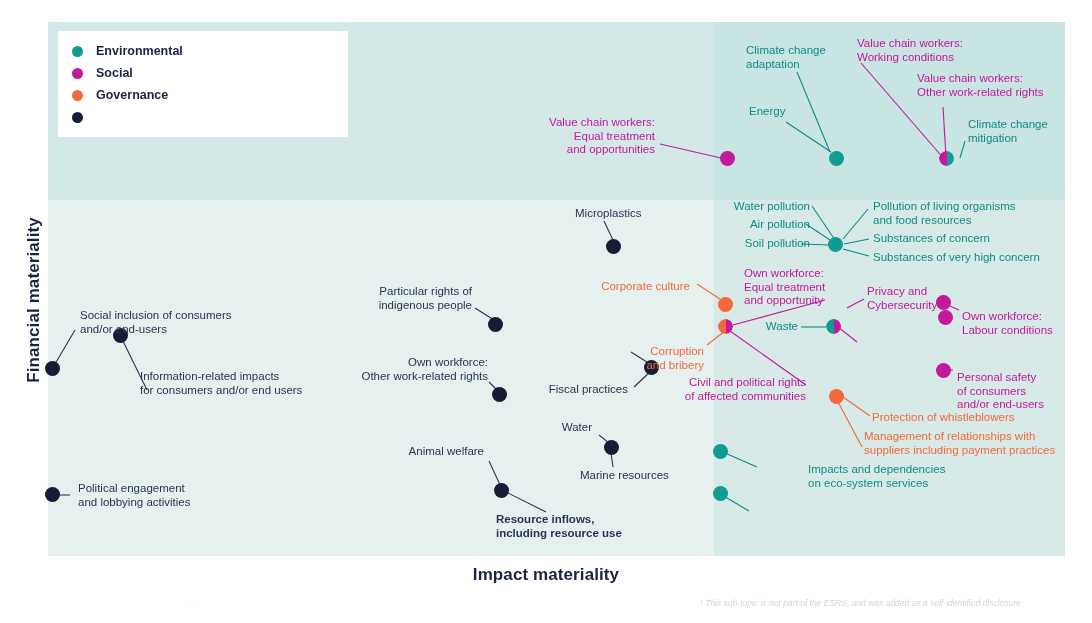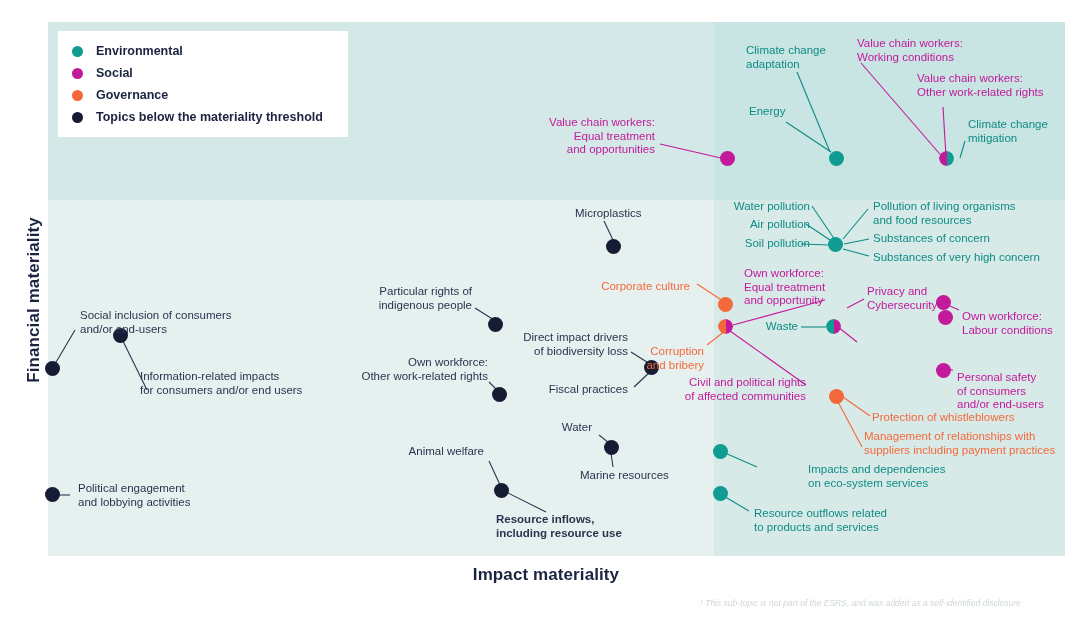--- a/index.html
+++ b/index.html
@@ -181,22 +181,20 @@
   <div class="lbl soc" style="left:744px;top:267px;">Own workforce:
 Equal treatment
 and opportunity</div>
   <div class="lbl soc" style="left:867px;top:285px;">Privacy and
 Cybersecurity</div>
   <div class="lbl soc" style="left:962px;top:310px;">Own workforce:
 Labour conditions</div>
 
   <div class="lbl below" style="left:80px;top:309px;">Social inclusion of consumers
 and/or end-users</div>
-  <div class="lbl below r" style="left:440px;top:331px;width:188px;">Direct impact drivers
-of biodiversity loss</div>
   <div class="lbl gov r" style="left:540px;top:345px;width:164px;">Corruption
 and bribery</div>
   <div class="lbl env r" style="left:690px;top:320px;width:108px;">Waste</div>
   <div class="lbl below r" style="left:290px;top:356px;width:198px;">Own workforce:
 Other work-related rights</div>
   <div class="lbl below r" style="left:460px;top:383px;width:168px;">Fiscal practices</div>
   <div class="lbl soc r" style="left:610px;top:376px;width:196px;">Civil and political rights
 of affected communities</div>
   <div class="lbl soc" style="left:957px;top:363px;margin-top:8px;">Personal safety
 of consumers
@@ -208,41 +206,38 @@
   <div class="lbl gov" style="left:864px;top:430px;">Management of relationships with
 suppliers including payment practices</div>
 
   <div class="lbl below r" style="left:470px;top:421px;width:122px;">Water</div>
   <div class="lbl below r" style="left:340px;top:445px;width:144px;">Animal welfare</div>
   <div class="lbl below" style="left:580px;top:469px;">Marine resources</div>
   <div class="lbl env" style="left:802px;top:463px;margin-left:6px;">Impacts and dependencies
 on eco-system services</div>
   <div class="lbl below" style="left:496px;top:513px;font-weight:bold;">Resource inflows,
 including resource use</div>
-  <div class="lbl env" style="left:754px;top:507px;">Resource outflows related
-to products and services</div>
   <div class="lbl below" style="left:78px;top:482px;">Political engagement
 and lobbying activities</div>
 
   <div id="legend">
     <div class="legend-row">
       <span class="legend-dot" style="background:#109c92;"></span>
       <span class="legend-label">Environmental</span>
     </div>
     <div class="legend-row">
       <span class="legend-dot" style="background:#c3199b;"></span>
       <span class="legend-label">Social</span>
     </div>
     <div class="legend-row">
       <span class="legend-dot" style="background:#f4693b;"></span>
       <span class="legend-label">Governance</span>
     </div>
     <div class="legend-row">
       <span class="legend-dot" style="background:#171c35;"></span>
-      <span class="legend-label">Topics below the materiality threshold</span>
     </div>
   </div>
 
   <div id="x-axis-title">Impact materiality</div>
   <div id="y-axis-title">Financial materiality</div>
 
   <div id="footnote">¹ This sub-topic is not part of the ESRS, and was added as a self-identified disclosure</div>
   <div id="artifact">···</div>
 
 </div>

